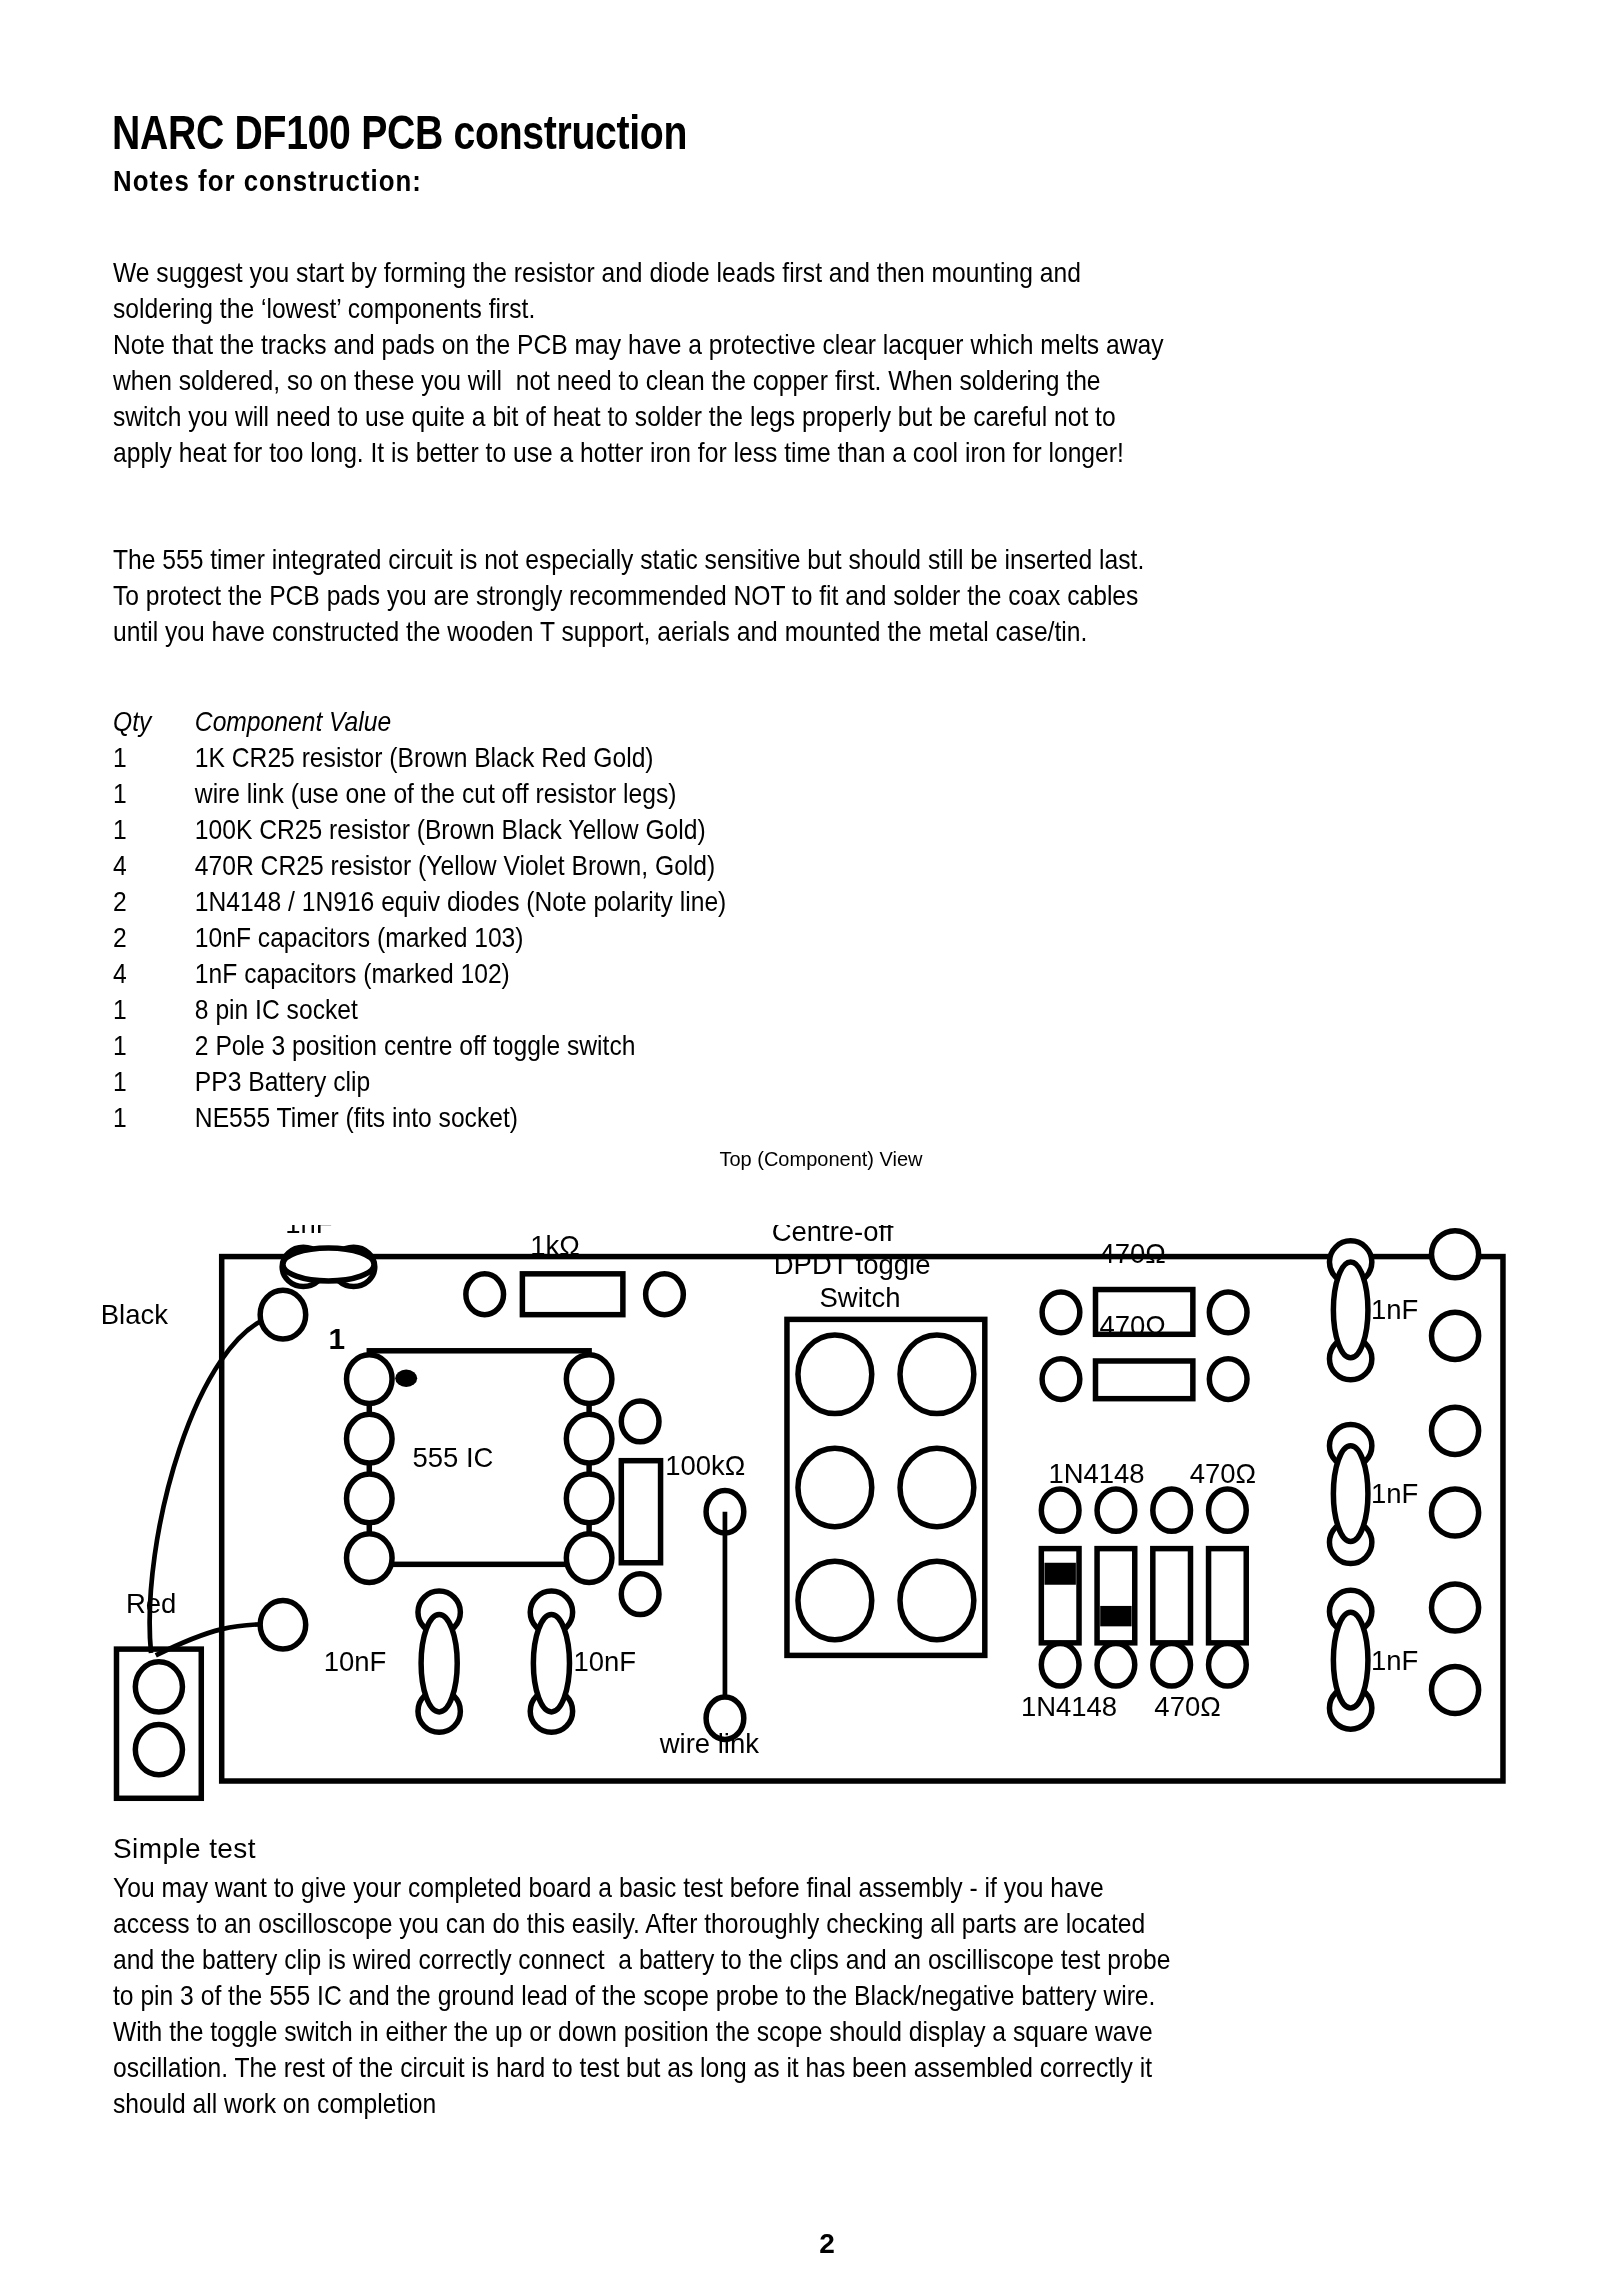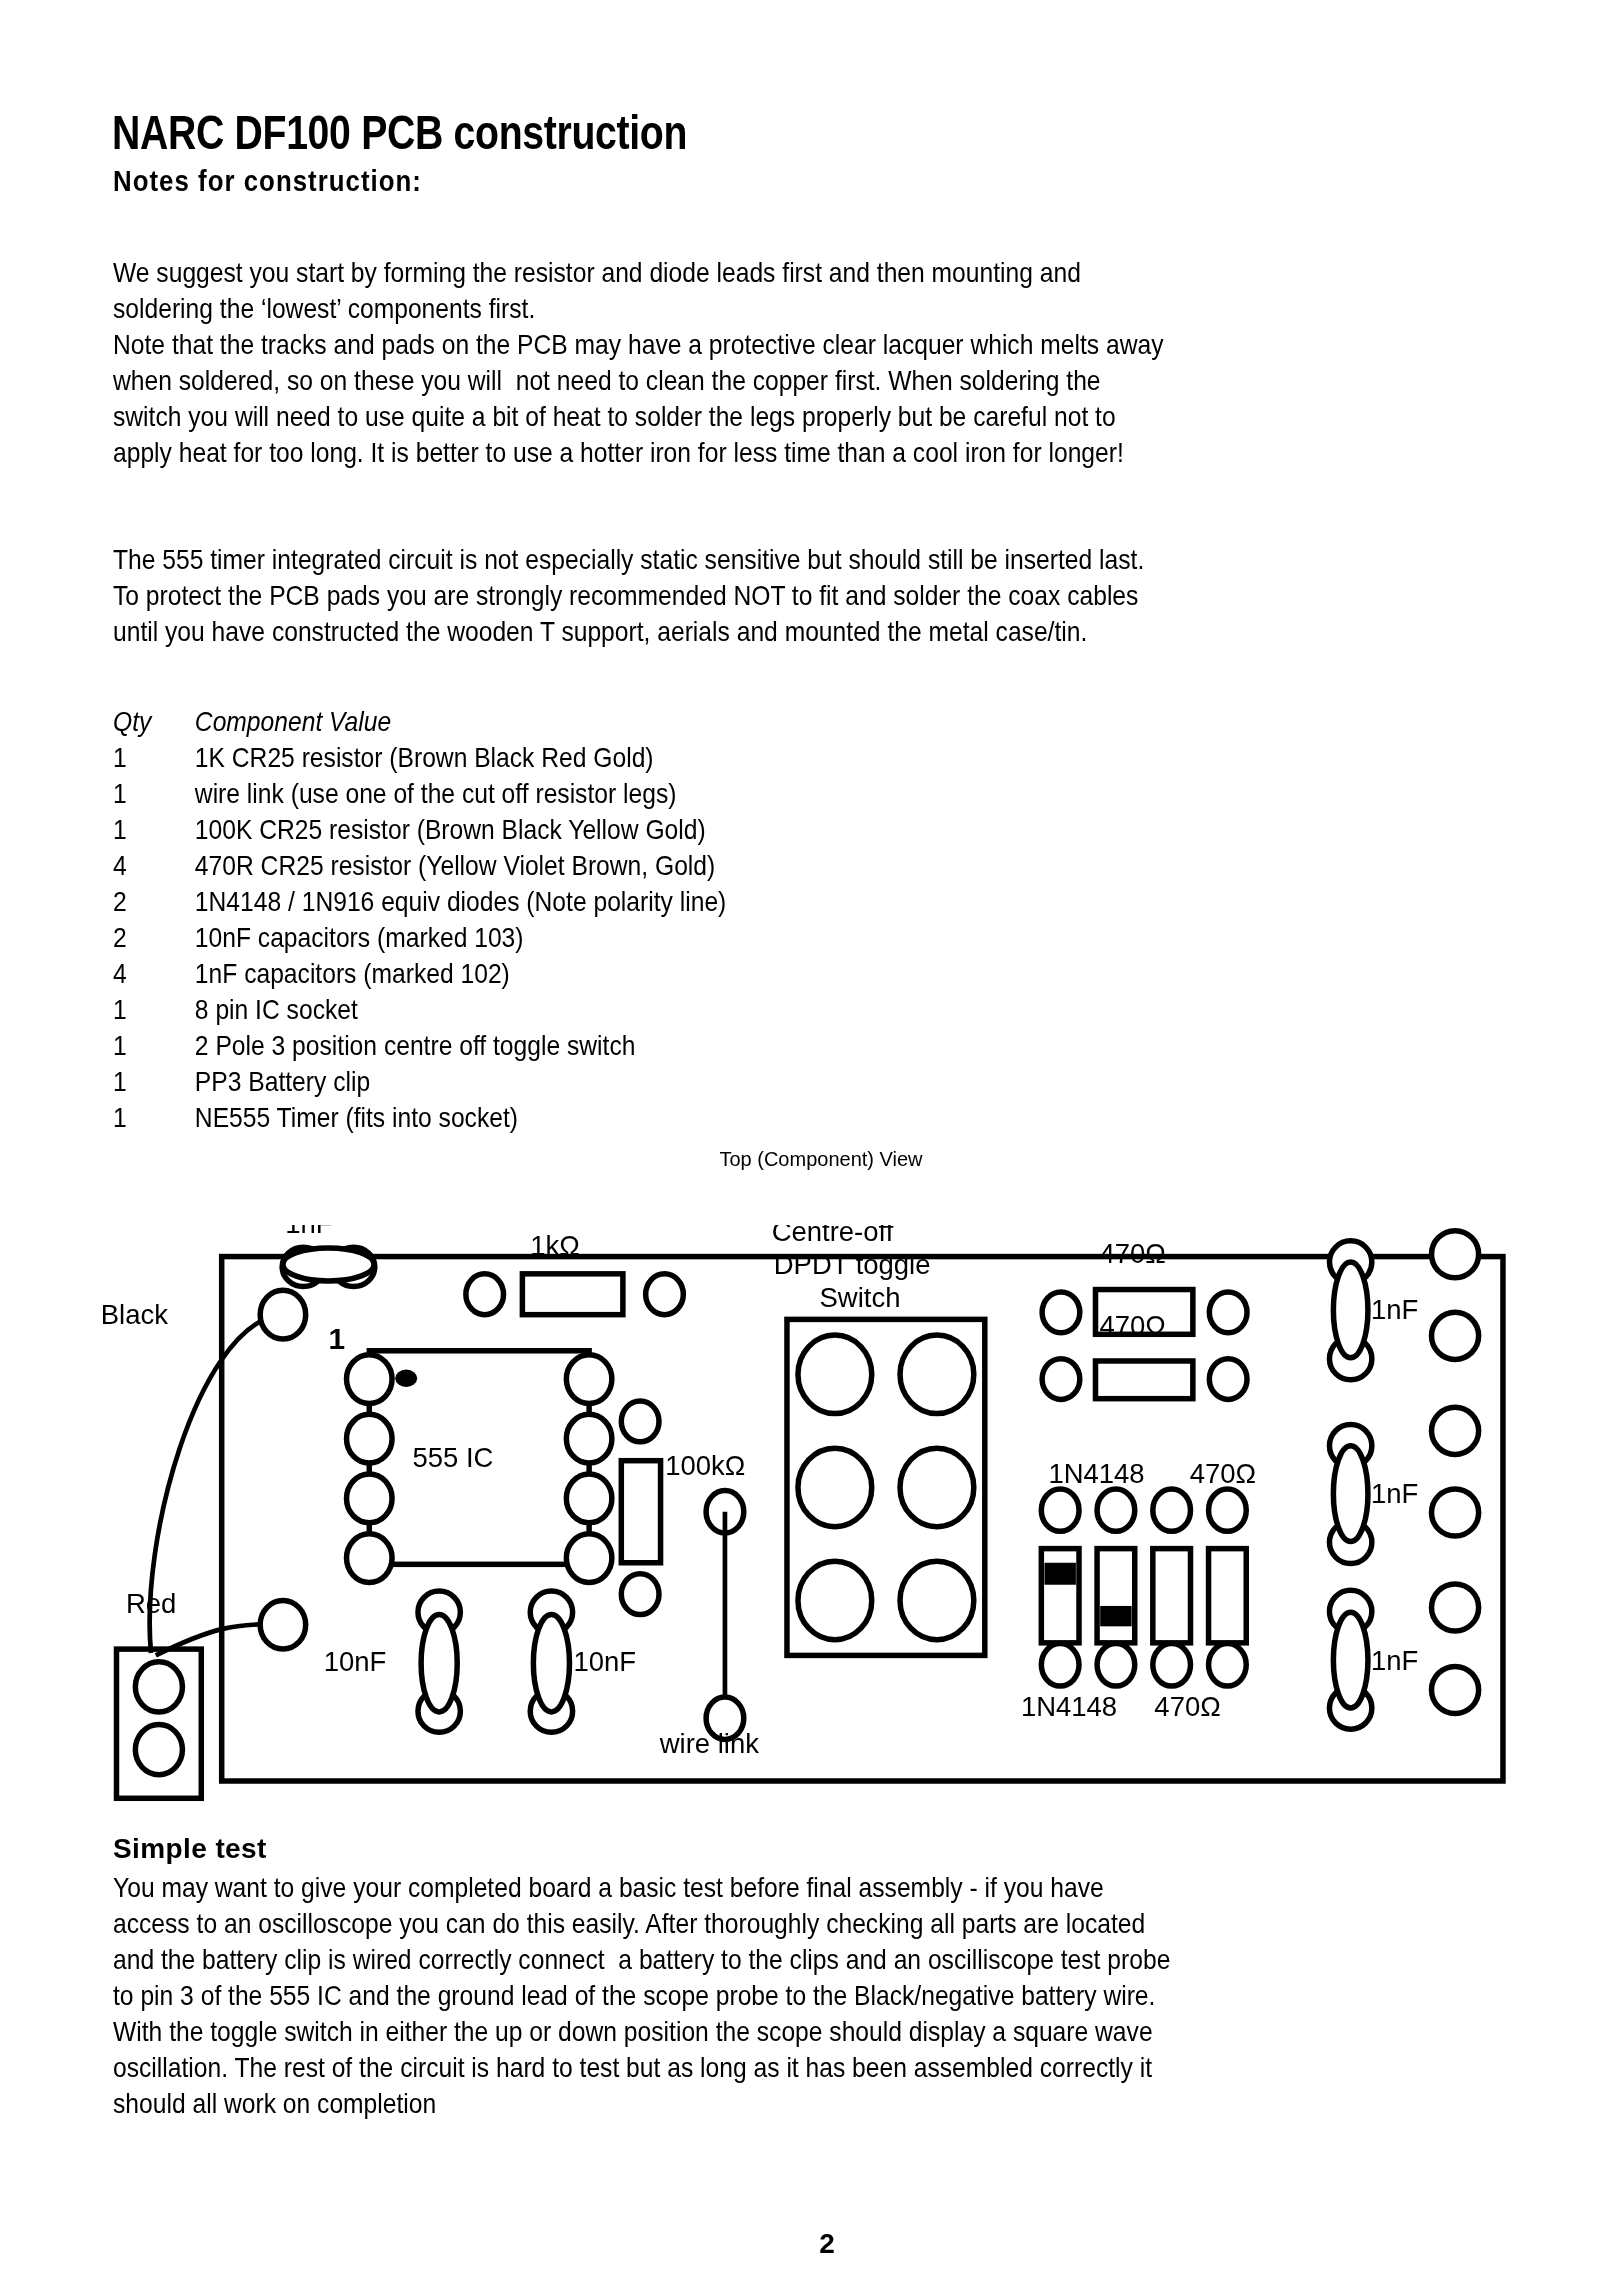--- a/index.html
+++ b/index.html
@@ -25,21 +25,21 @@
     position:absolute; left:97px;
     font-size:30px; font-weight:bold;
     font-family:"Liberation Sans Narrow","Liberation Sans",sans-serif;
     transform:scaleX(0.86); transform-origin:left center;
     white-space:nowrap; line-height:1;
   }
   .sub-head.notes{ top:166px; letter-spacing:1.2px; }
 
   .simple-head{
     position:absolute; left:97px; top:1835px;
-    font-size:28px; font-weight:bold; letter-spacing:0.4px;
+    font-size:28px; font-weight:normal; letter-spacing:0.4px;
     white-space:nowrap; line-height:1;
   }
 
   .para{
     position:absolute; left:97px;
     width:1468px;
     font-size:28px; line-height:36px;
     font-family:"Liberation Sans Narrow","Liberation Sans",sans-serif;
     transform:scaleX(0.88); transform-origin:left top;
     white-space:pre-wrap;

